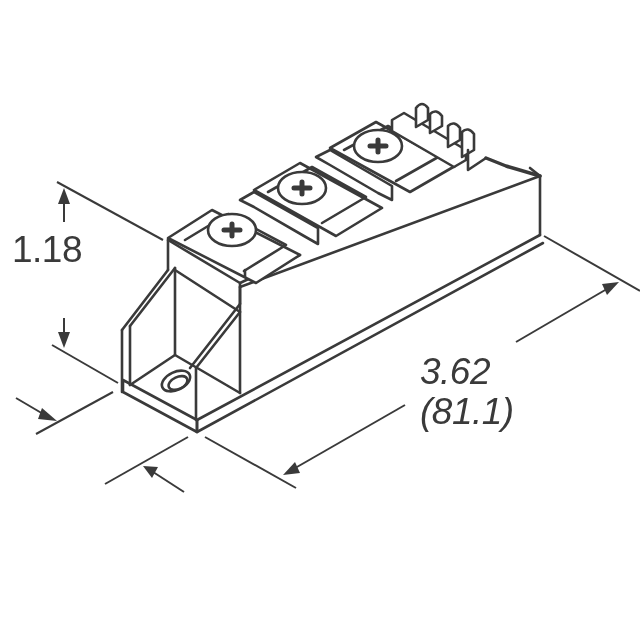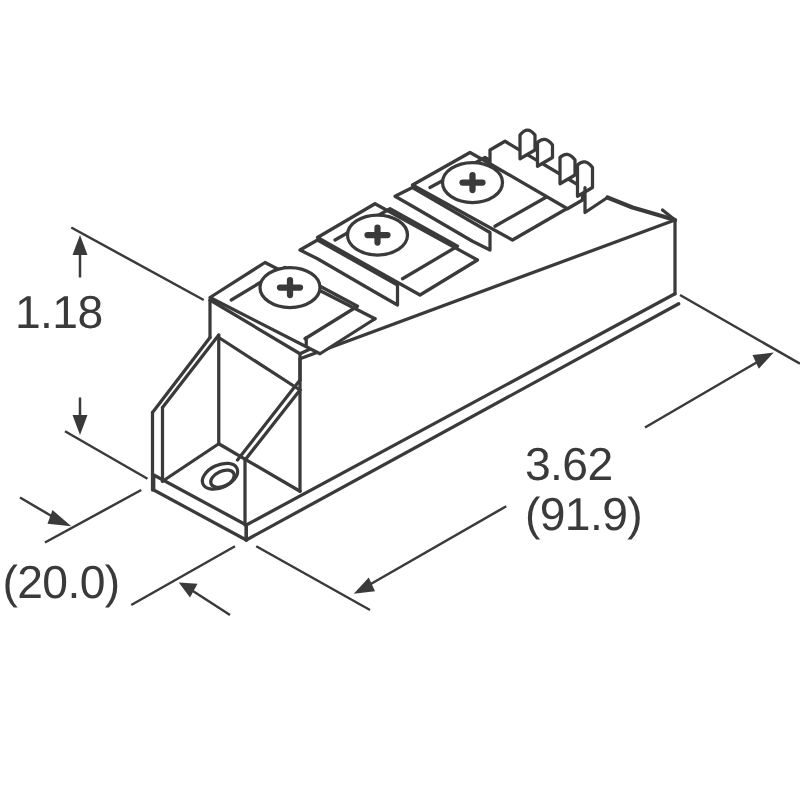--- a/index.html
+++ b/index.html
@@ -113,20 +113,19 @@
     <line class="dim" x1="405" y1="405" x2="290" y2="471"></line>
     <polygon class="arrow" points="283,475 300,473 295,462"></polygon>
   </g>
 </svg>
 
 <div class="label" style="left:12px; top:230px;">
   <span>1.18</span>
 </div>
 
 <div class="label" style="left:2px; top:446px;">
-  <span>(20.0)</span>
 </div>
 
-<div class="label" style="left:420px; top:352px;">
+<div class="label" style="left:420px; top:352px;font-style:italic;">
   <span>3.62</span>
-  <span>(91.9)</span>
+  <span>(81.1)</span>
 </div>
 </div>
 
 </body></html>

